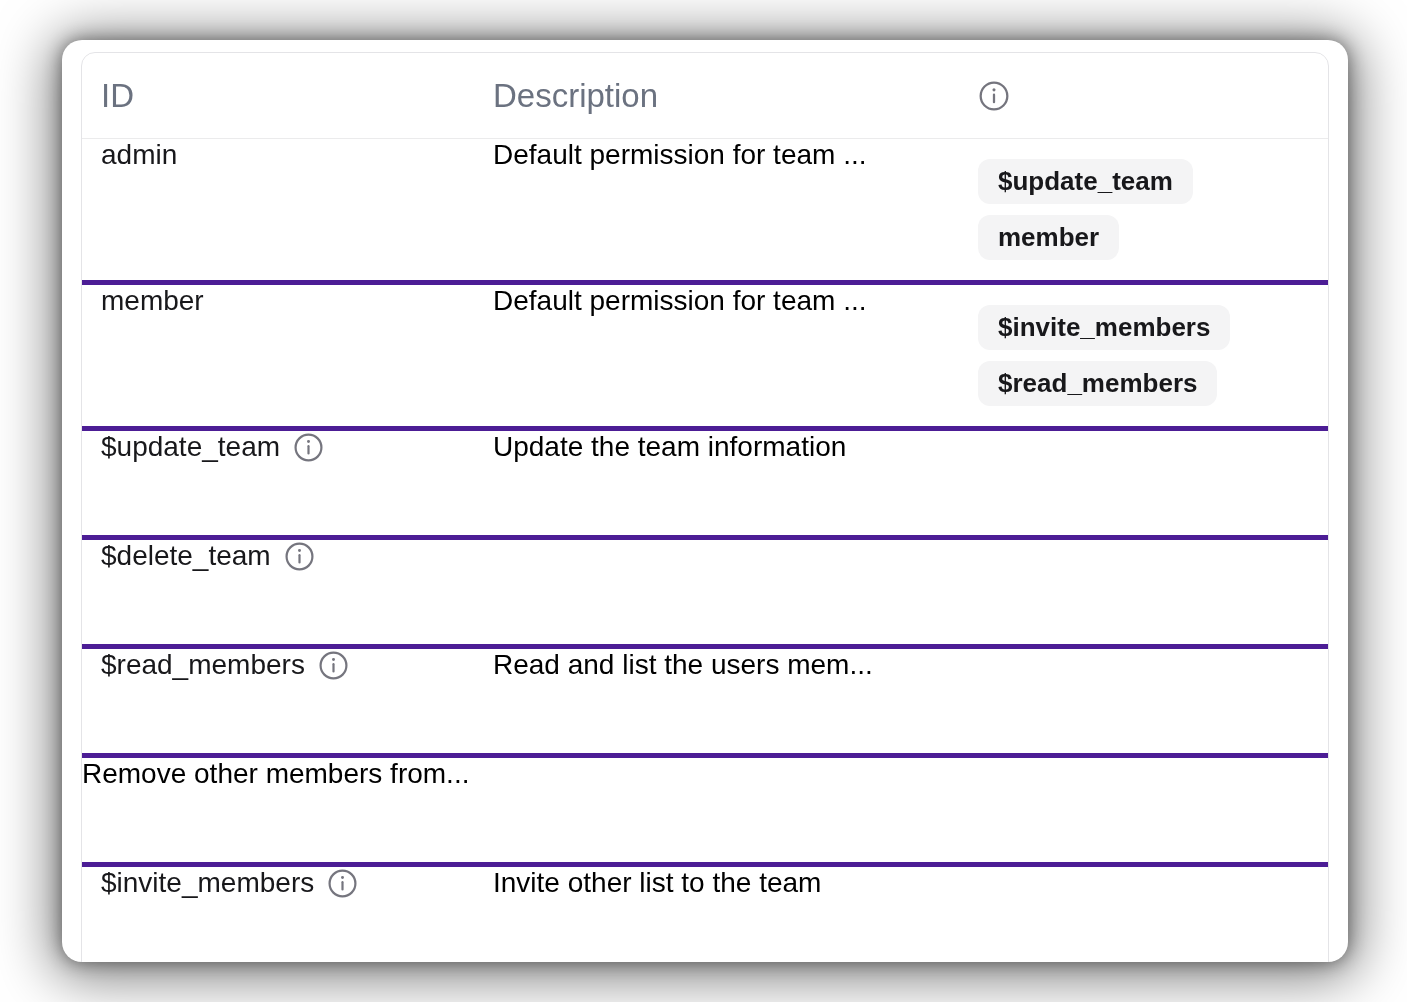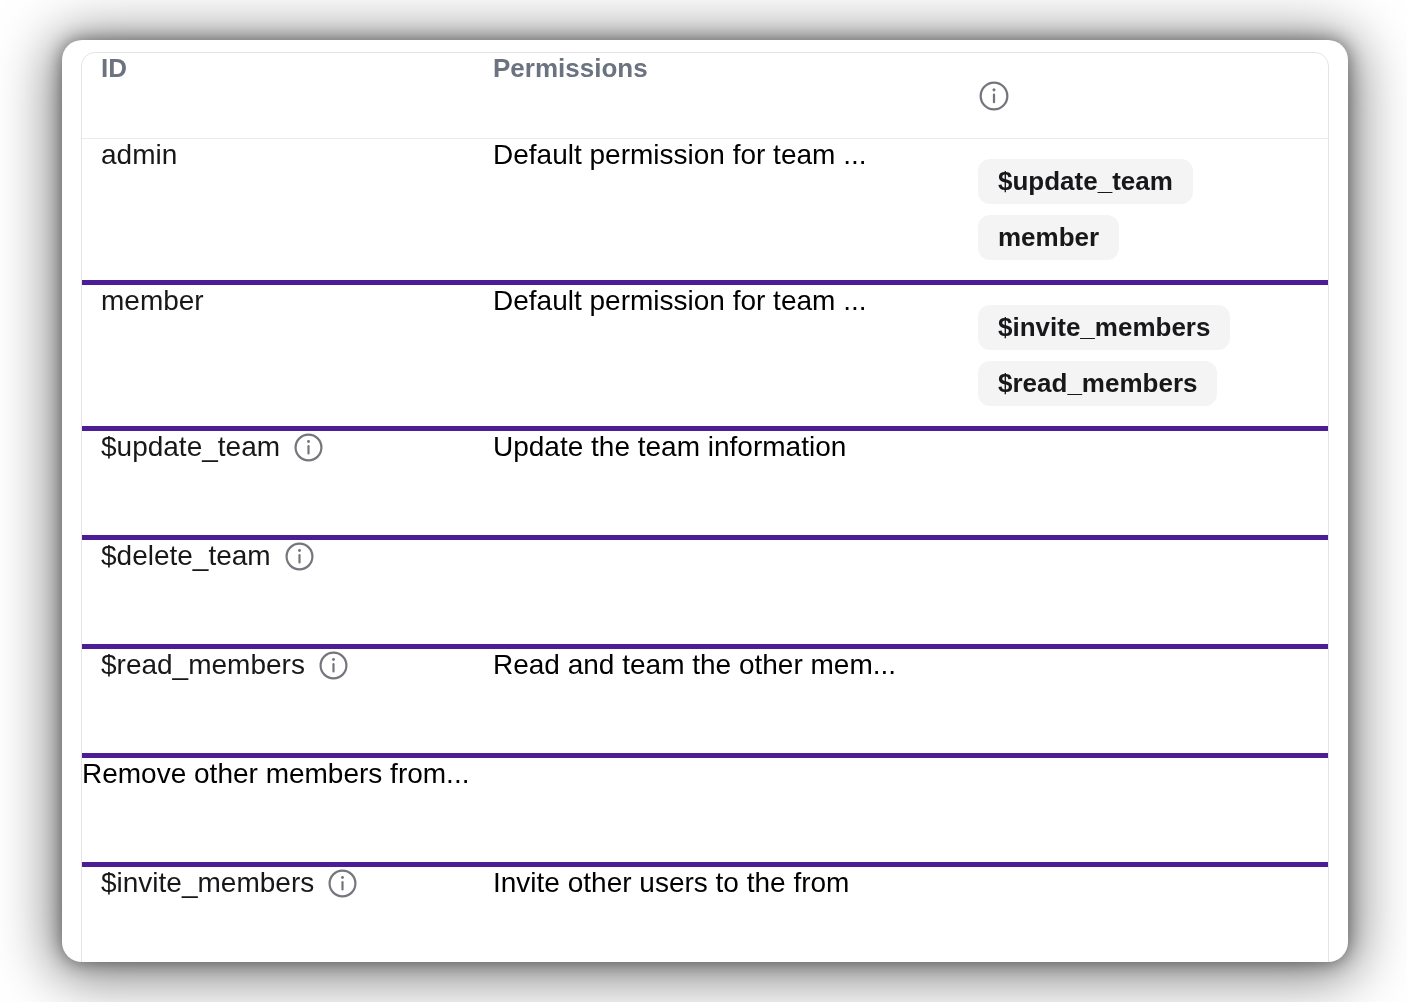--- a/index.html
+++ b/index.html
@@ -16,24 +16,24 @@
     padding: 12px 19px 0 19px;
     box-shadow: 0 0 18px rgba(0,0,0,0.45), 0 6px 55px 10px rgba(0,0,0,0.50);
     overflow: hidden;
   }
   .table {
     border: 1px solid #e4e4e7;
     border-radius: 14px;
     background: #ffffff;
   }
   .thead {
-    display: flex; 
+    display: flex; align-items: center;
     height: 86px;
     border-bottom: 1px solid #ebebec;
-    color: #6b7280; font-size: 26px; font-weight: 700;
+    color: #6b7280; font-size: 33px; font-weight: 400;
   }
   .col-id   { width: 411px; flex: 0 0 411px; padding-left: 19px; }
   .col-desc { width: 485px; flex: 0 0 485px; }
   .col-perms { flex: 1 1 auto; min-width: 0; }
   .th-perms { display: flex; align-items: center; gap: 11px; }
   .trow {
     display: flex; align-items: flex-start;
     height: 109px;
     border-bottom: 5px solid #4c1d95;
     color: #18181b; font-size: 28px;
@@ -55,21 +55,21 @@
   .info svg { display: block; }
 </style>
 </head>
 <body>
 
 <div class="page">
   <div class="card">
     <div class="table">
       <div class="thead">
         <div class="col-id">ID</div>
-        <div class="col-desc">Permissions</div>
+        <div class="col-desc">Description</div>
         <div class="col-perms th-perms">
           <span class="info">
             <svg width="32" height="32" viewBox="0 0 24 24" fill="none">
               <circle cx="12" cy="12" r="10" stroke="currentColor" stroke-width="1.7"></circle>
               <line x1="12" y1="11" x2="12" y2="16.6" stroke="currentColor" stroke-width="1.7" stroke-linecap="round"></line>
               <circle cx="12" cy="7.4" r="1.15" fill="currentColor"></circle>
             </svg>
           </span>
         </div>
       </div>
@@ -131,39 +131,39 @@
     <div class="col-id id-cell">
       <span>$read_members</span>
       <span class="info row-info">
         <svg width="31" height="31" viewBox="0 0 24 24" fill="none">
           <circle cx="12" cy="12" r="10" stroke="currentColor" stroke-width="1.7"></circle>
           <line x1="12" y1="11" x2="12" y2="16.6" stroke="currentColor" stroke-width="1.7" stroke-linecap="round"></line>
           <circle cx="12" cy="7.4" r="1.15" fill="currentColor"></circle>
         </svg>
       </span>
     </div>
-    <div class="col-desc desc-cell">Read and team the other mem...</div>
+    <div class="col-desc desc-cell">Read and list the users mem...</div>
     <div class="col-perms perms-cell"></div>
   </div>
 
   <div class="trow">
     <div class="col-desc desc-cell">Remove other members from...</div>
     <div class="col-perms perms-cell"></div>
   </div>
 
   <div class="trow">
     <div class="col-id id-cell">
       <span>$invite_members</span>
       <span class="info row-info">
         <svg width="31" height="31" viewBox="0 0 24 24" fill="none">
           <circle cx="12" cy="12" r="10" stroke="currentColor" stroke-width="1.7"></circle>
           <line x1="12" y1="11" x2="12" y2="16.6" stroke="currentColor" stroke-width="1.7" stroke-linecap="round"></line>
           <circle cx="12" cy="7.4" r="1.15" fill="currentColor"></circle>
         </svg>
       </span>
     </div>
-    <div class="col-desc desc-cell">Invite other users to the from</div>
+    <div class="col-desc desc-cell">Invite other list to the team</div>
     <div class="col-perms perms-cell"></div>
   </div>
 </div>
     </div>
   </div>
 </div>
 
 </body></html>

